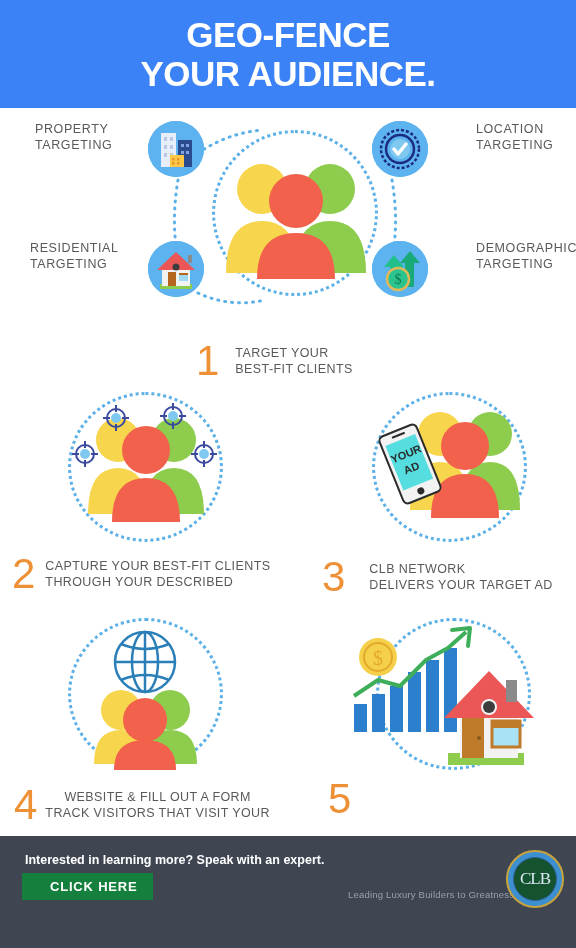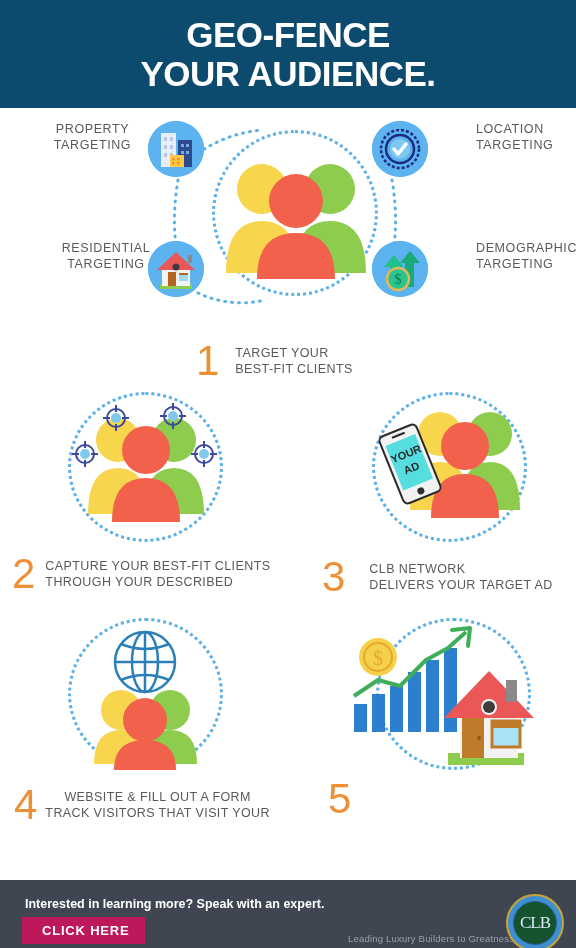--- a/index.html
+++ b/index.html
@@ -7,21 +7,21 @@
     width: 576px; height: 948px;
     background: #ffffff;
     font-family: "Liberation Sans", sans-serif;
     overflow: hidden;
     position: relative;
   }
 
   
   .header {
     width: 576px; height: 108px;
-    background: #0c4a6e;
+    background: #3b82f6;
     display: flex; flex-direction: column;
     align-items: center; justify-content: center;
     text-align: center;
   }
   .header .line {
     color: #ffffff;
     font-weight: bold;
     font-size: 35px;
     letter-spacing: -0.5px;
     line-height: 1.12;
@@ -39,21 +39,21 @@
   .ring-main { left: 214px; top: 130px; width: 160px; height: 160px; }
 
   .tlabel {
     position: absolute;
     font-size: 12.5px;
     color: #58595b;
     letter-spacing: 0.6px;
     line-height: 1.25;
     text-transform: uppercase;
   }
-  .tlabel.right-al { text-align: center; }
+  .tlabel.right-al { text-align: left; }
   .tlabel.left-al { text-align: left; margin-left: 36px; }
 
   .icon-circle {
     position: absolute;
     width: 56px; height: 56px;
     border-radius: 50%;
     background: #5cb3ef;
     overflow: hidden;
   }
 
@@ -75,34 +75,34 @@
     color: #58595b;
     letter-spacing: 0.4px;
     line-height: 1.28;
     text-transform: uppercase;
   }
 
   
   .footer {
     position: absolute;
     left: 0; bottom: 0;
-    width: 576px; height: 68px;
+    width: 576px; height: 112px;
     background: #3F4652;
   }
   .footer-head {
     position: absolute; left: 25px; top: 17px;
     color: #ffffff; font-size: 12.5px; font-weight: bold;
   }
   .click-here {
     position: absolute; left: 22px; top: 37px;
-    background: #be185d;
+    background: #15803d;
     color: #ffffff;
     font-size: 13px; font-weight: bold;
     letter-spacing: 0.8px;
-    padding: 6px 16px 6px 20px;
+    padding: 6px 16px 6px 28px;
     border: none;
     cursor: pointer;
     font-family: "Liberation Sans", sans-serif;
   }
   .tagline {
     position: absolute; left: 348px; top: 53px;
     color: #9aa0aa; font-size: 9.5px;
     letter-spacing: 0.2px;
   }
   .clb-logo {
@@ -173,21 +173,21 @@
       <rect x="33" y="30" width="3" height="3" fill="#7fa6e0"></rect>
         <rect x="38" y="30" width="3" height="3" fill="#7fa6e0"></rect>
       <rect x="22" y="34" width="14" height="12" fill="#FFC845"></rect>
       <rect x="24" y="37" width="2.5" height="2.5" fill="#E8962A"></rect>
         <rect x="29" y="37" width="2.5" height="2.5" fill="#E8962A"></rect>
       <rect x="24" y="41" width="2.5" height="2.5" fill="#E8962A"></rect>
         <rect x="29" y="41" width="2.5" height="2.5" fill="#E8962A"></rect>
     </svg>
   </div>
 
-  <div class="tlabel right-al" style="left:46px; top:133px; width:120px;">
+  <div class="tlabel right-al" style="left:30px; top:133px; width:120px;">
     <div>RESIDENTIAL</div>
     <div>TARGETING</div>
   </div>
   <div class="icon-circle" style="left:148px; top:133px;">
     <svg width="56" height="56" viewBox="0 0 56 56">
       <rect x="0" y="0" width="56" height="56" fill="#5cb3ef"></rect>
       <rect x="12" y="43" width="32" height="5" fill="#8DCC4C"></rect>
       <rect x="14" y="28" width="28" height="17" fill="#F2F2F2"></rect>
       <path d="M28 11 L47 29 L9 29 Z" fill="#EB5757"></path>
       <circle cx="28" cy="26" r="3.5" fill="#3D3D3D"></circle>

